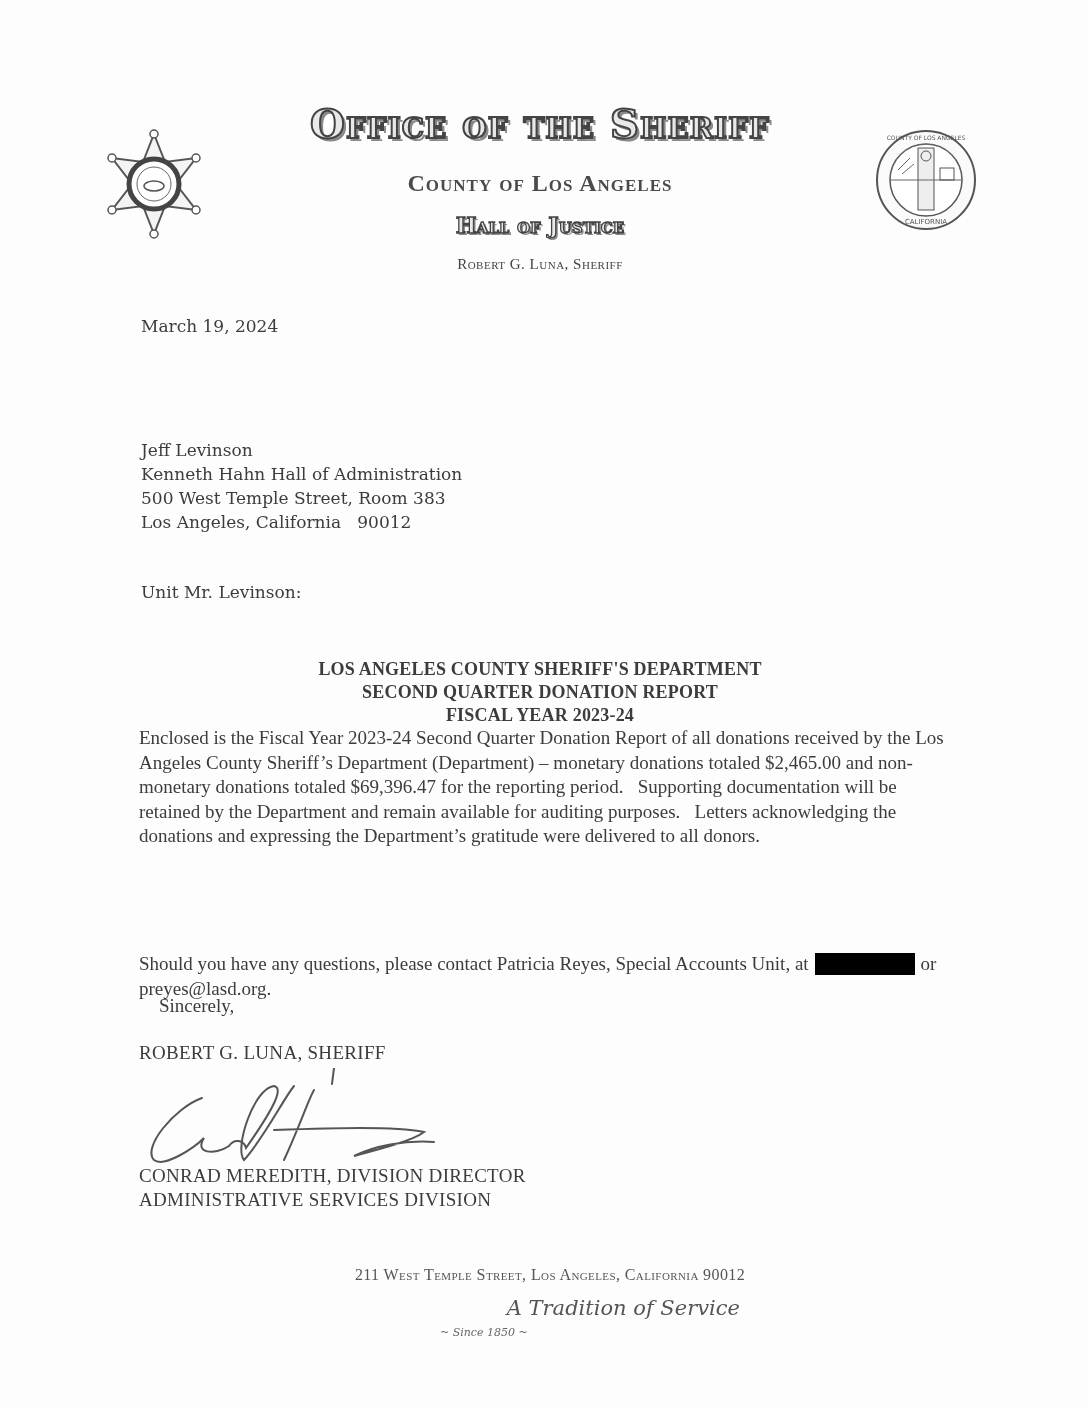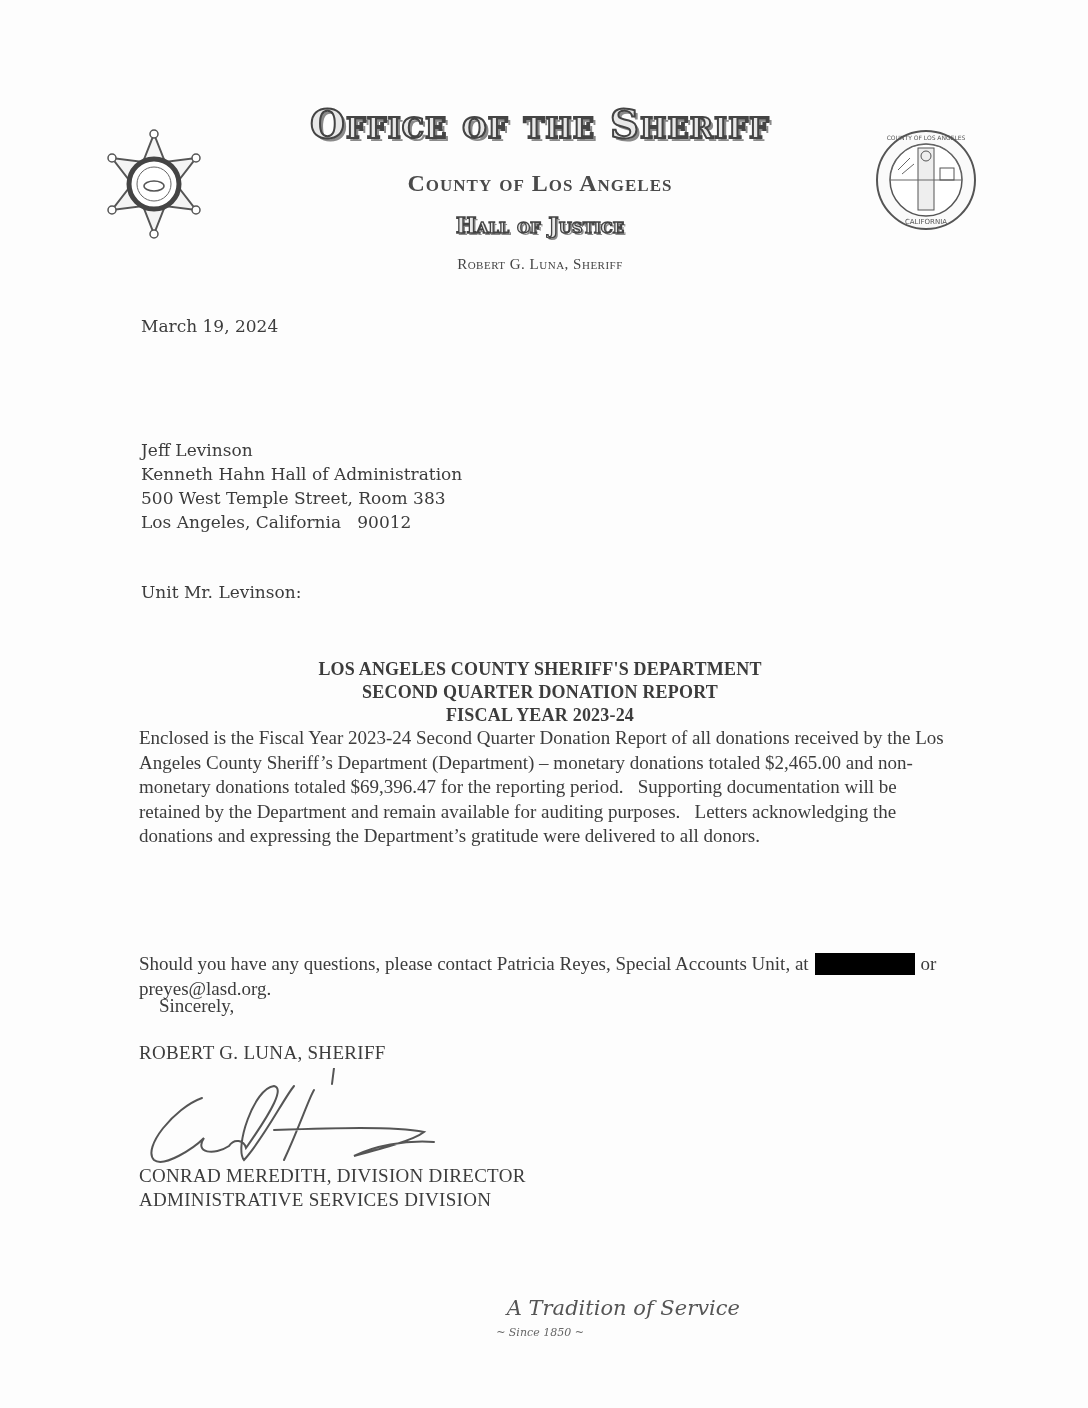--- a/index.html
+++ b/index.html
@@ -65,21 +65,21 @@
     .footer-addr {
       position: absolute; left: 240px; top: 1266px; width: 620px; text-align: center;
       font-family: "Liberation Serif", serif; font-size: 16px; font-variant: small-caps; color: #555;
       letter-spacing: 0.4px;
     }
     .footer-motto {
       position: absolute; left: 340px; top: 1296px; width: 400px; text-align: right;
       font-family: "DejaVu Serif", serif; font-style: italic; font-size: 21px; color: #555;
     }
     .footer-since {
-      position: absolute; left: 440px; top: 1326px; width: 200px; text-align: center;
+      position: absolute; left: 440px; top: 1326px; width: 200px; 
       font-family: "DejaVu Serif", serif; font-style: italic; font-size: 11px; color: #666;
     }
   </style>
 </head>
 <body>
 
 <div class="page">
 
   <svg class="badge" viewBox="0 0 100 112">
     <polygon points="50,6 61,34 92,30 72,56 92,82 61,78 50,106 39,78 8,82 28,56 8,30 39,34" fill="#f4f4f4" stroke="#555" stroke-width="2"></polygon>
@@ -141,15 +141,16 @@
   <svg class="signature" viewBox="0 0 430 100">
     <path d="M68,30 C40,40 8,80 20,92 C30,100 60,80 70,70 C60,85 80,88 95,78 C100,70 110,72 112,80 C140,40 150,20 140,18 C120,20 100,80 110,92 C130,70 150,30 160,18 M150,92 C165,60 175,30 180,22 M140,62 C200,60 260,58 290,64 C280,72 250,80 220,88 C240,78 270,72 300,74" fill="none" stroke="#555" stroke-width="2" stroke-linecap="round"></path>
     <path d="M200,0 L198,16" stroke="#555" stroke-width="2" stroke-linecap="round"></path>
   </svg>
 
   <div class="t signer-name">
     <div>CONRAD MEREDITH, DIVISION DIRECTOR</div>
     <div>ADMINISTRATIVE SERVICES DIVISION</div>
   </div>
 
+  <div class="footer-addr">211 West Temple Street, Los Angeles, California 90012</div>
   <div class="footer-motto">A Tradition of Service</div>
   <div class="footer-since">~ Since 1850 ~</div>
 </div>
 
 </body></html>

